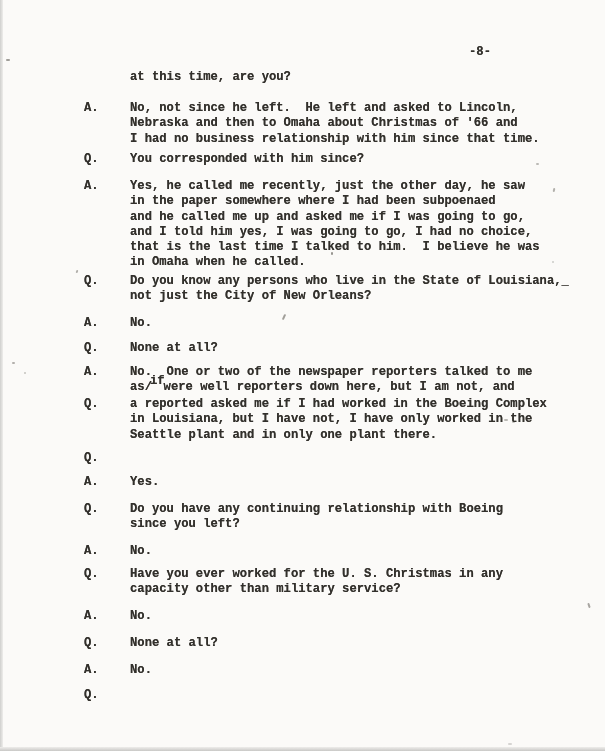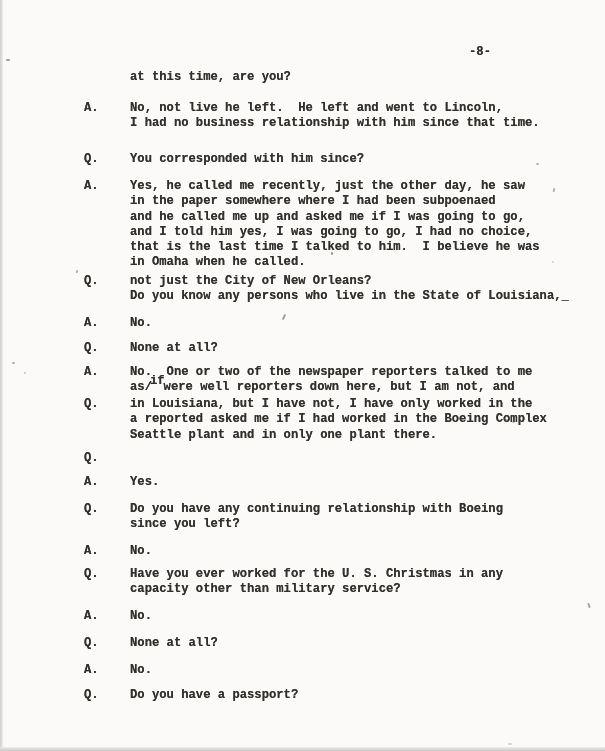--- a/index.html
+++ b/index.html
@@ -46,37 +46,37 @@
 <body>
 
 <div class="page">
   <div class="edge-left"></div>
   <div class="edge-bottom"></div>
 
   <div class="typed page-number">-8-</div>
 
   <div id="transcript">
       <div class="qa-entry typed" style="top: 70px;"><div class="qa-lines"><div class="qa-line">at this time, are you?</div></div></div>
-      <div class="qa-entry typed" style="top: 101px;"><span class="qa-label">A.</span><div class="qa-lines"><div class="qa-line">No, not live he left.  He left and went to Lincoln,</div><div class="qa-line">I had no business relationship with him since that time.</div></div></div>
+      <div class="qa-entry typed" style="top: 101px;"><span class="qa-label">A.</span><div class="qa-lines"><div class="qa-line">No, not since he left.  He left and asked to Lincoln,</div><div class="qa-line">Nebraska and then to Omaha about Christmas of '66 and</div><div class="qa-line">I had no business relationship with him since that time.</div></div></div>
       <div class="qa-entry typed" style="top: 152px;"><span class="qa-label">Q.</span><div class="qa-lines"><div class="qa-line">You corresponded with him since?</div></div></div>
       <div class="qa-entry typed" style="top: 179px;"><span class="qa-label">A.</span><div class="qa-lines"><div class="qa-line">Yes, he called me recently, just the other day, he saw</div><div class="qa-line">in the paper somewhere where I had been subpoenaed</div><div class="qa-line">and he called me up and asked me if I was going to go,</div><div class="qa-line">and I told him yes, I was going to go, I had no choice,</div><div class="qa-line">that is the last time I talked to him.  I believe he was</div><div class="qa-line">in Omaha when he called.</div></div></div>
-      <div class="qa-entry typed" style="top: 274px;"><span class="qa-label">Q.</span><div class="qa-lines"><div class="qa-line">not just the City of New Orleans?</div><div class="qa-line">Do you know any persons who live in the State of Louisiana,_</div></div></div>
+      <div class="qa-entry typed" style="top: 274px;"><span class="qa-label">Q.</span><div class="qa-lines"><div class="qa-line">Do you know any persons who live in the State of Louisiana,_</div><div class="qa-line">not just the City of New Orleans?</div></div></div>
       <div class="qa-entry typed" style="top: 316px;"><span class="qa-label">A.</span><div class="qa-lines"><div class="qa-line">No.</div></div></div>
       <div class="qa-entry typed" style="top: 341px;"><span class="qa-label">Q.</span><div class="qa-lines"><div class="qa-line">None at all?</div></div></div>
       <div class="qa-entry typed" style="top: 365px;"><span class="qa-label">A.</span><div class="qa-lines"><div class="qa-line">No.  One or two of the newspaper reporters talked to me</div><div class="qa-line"><span>as/</span><span class="raised-insert">if</span><span>were well reporters down here, but I am not, and</span></div></div></div>
-      <div class="qa-entry typed" style="top: 397px;"><span class="qa-label">Q.</span><div class="qa-lines"><div class="qa-line">in Louisiana, but I have not, I have only worked in the</div><div class="qa-line">a reported asked me if I had worked in the Boeing Complex</div><div class="qa-line">Seattle plant and in only one plant there.</div></div></div>
+      <div class="qa-entry typed" style="top: 397px;"><span class="qa-label">Q.</span><div class="qa-lines"><div class="qa-line">a reported asked me if I had worked in the Boeing Complex</div><div class="qa-line">in Louisiana, but I have not, I have only worked in the</div><div class="qa-line">Seattle plant and in only one plant there.</div></div></div>
       <div class="qa-entry typed" style="top: 451px;"><span class="qa-label">Q.</span></div>
       <div class="qa-entry typed" style="top: 475px;"><span class="qa-label">A.</span><div class="qa-lines"><div class="qa-line">Yes.</div></div></div>
       <div class="qa-entry typed" style="top: 502px;"><span class="qa-label">Q.</span><div class="qa-lines"><div class="qa-line">Do you have any continuing relationship with Boeing</div><div class="qa-line">since you left?</div></div></div>
       <div class="qa-entry typed" style="top: 544px;"><span class="qa-label">A.</span><div class="qa-lines"><div class="qa-line">No.</div></div></div>
       <div class="qa-entry typed" style="top: 567px;"><span class="qa-label">Q.</span><div class="qa-lines"><div class="qa-line">Have you ever worked for the U. S. Christmas in any</div><div class="qa-line">capacity other than military service?</div></div></div>
       <div class="qa-entry typed" style="top: 609px;"><span class="qa-label">A.</span><div class="qa-lines"><div class="qa-line">No.</div></div></div>
       <div class="qa-entry typed" style="top: 636px;"><span class="qa-label">Q.</span><div class="qa-lines"><div class="qa-line">None at all?</div></div></div>
       <div class="qa-entry typed" style="top: 663px;"><span class="qa-label">A.</span><div class="qa-lines"><div class="qa-line">No.</div></div></div>
-      <div class="qa-entry typed" style="top: 688px;"><span class="qa-label">Q.</span><div class="qa-lines"><div class="qa-line">Do you have a passport?</div></div></div>
+      <div class="qa-entry typed" style="top: 688px;"><span class="qa-label">Q.</span></div>
     </div>
 
   <div id="specks">
       <div class="speck" style="left: 6px; top: 59px; width: 4px; height: 2px; opacity: 0.5;"></div>
       <div class="speck" style="left: 12px; top: 362px; width: 3px; height: 2px; opacity: 0.4;"></div>
       <div class="speck" style="left: 24px; top: 372px; width: 2px; height: 2px; opacity: 0.3;"></div>
       <div class="speck" style="left: 331px; top: 252px; width: 2px; height: 3px; opacity: 0.55;"></div>
       <div class="speck" style="left: 283px; top: 314px; width: 2px; height: 6px; opacity: 0.5; transform: rotate(25deg);"></div>
       <div class="speck" style="left: 536px; top: 163px; width: 3px; height: 2px; opacity: 0.35;"></div>
       <div class="speck" style="left: 553px; top: 188px; width: 2px; height: 4px; opacity: 0.4; transform: rotate(12deg);"></div>

